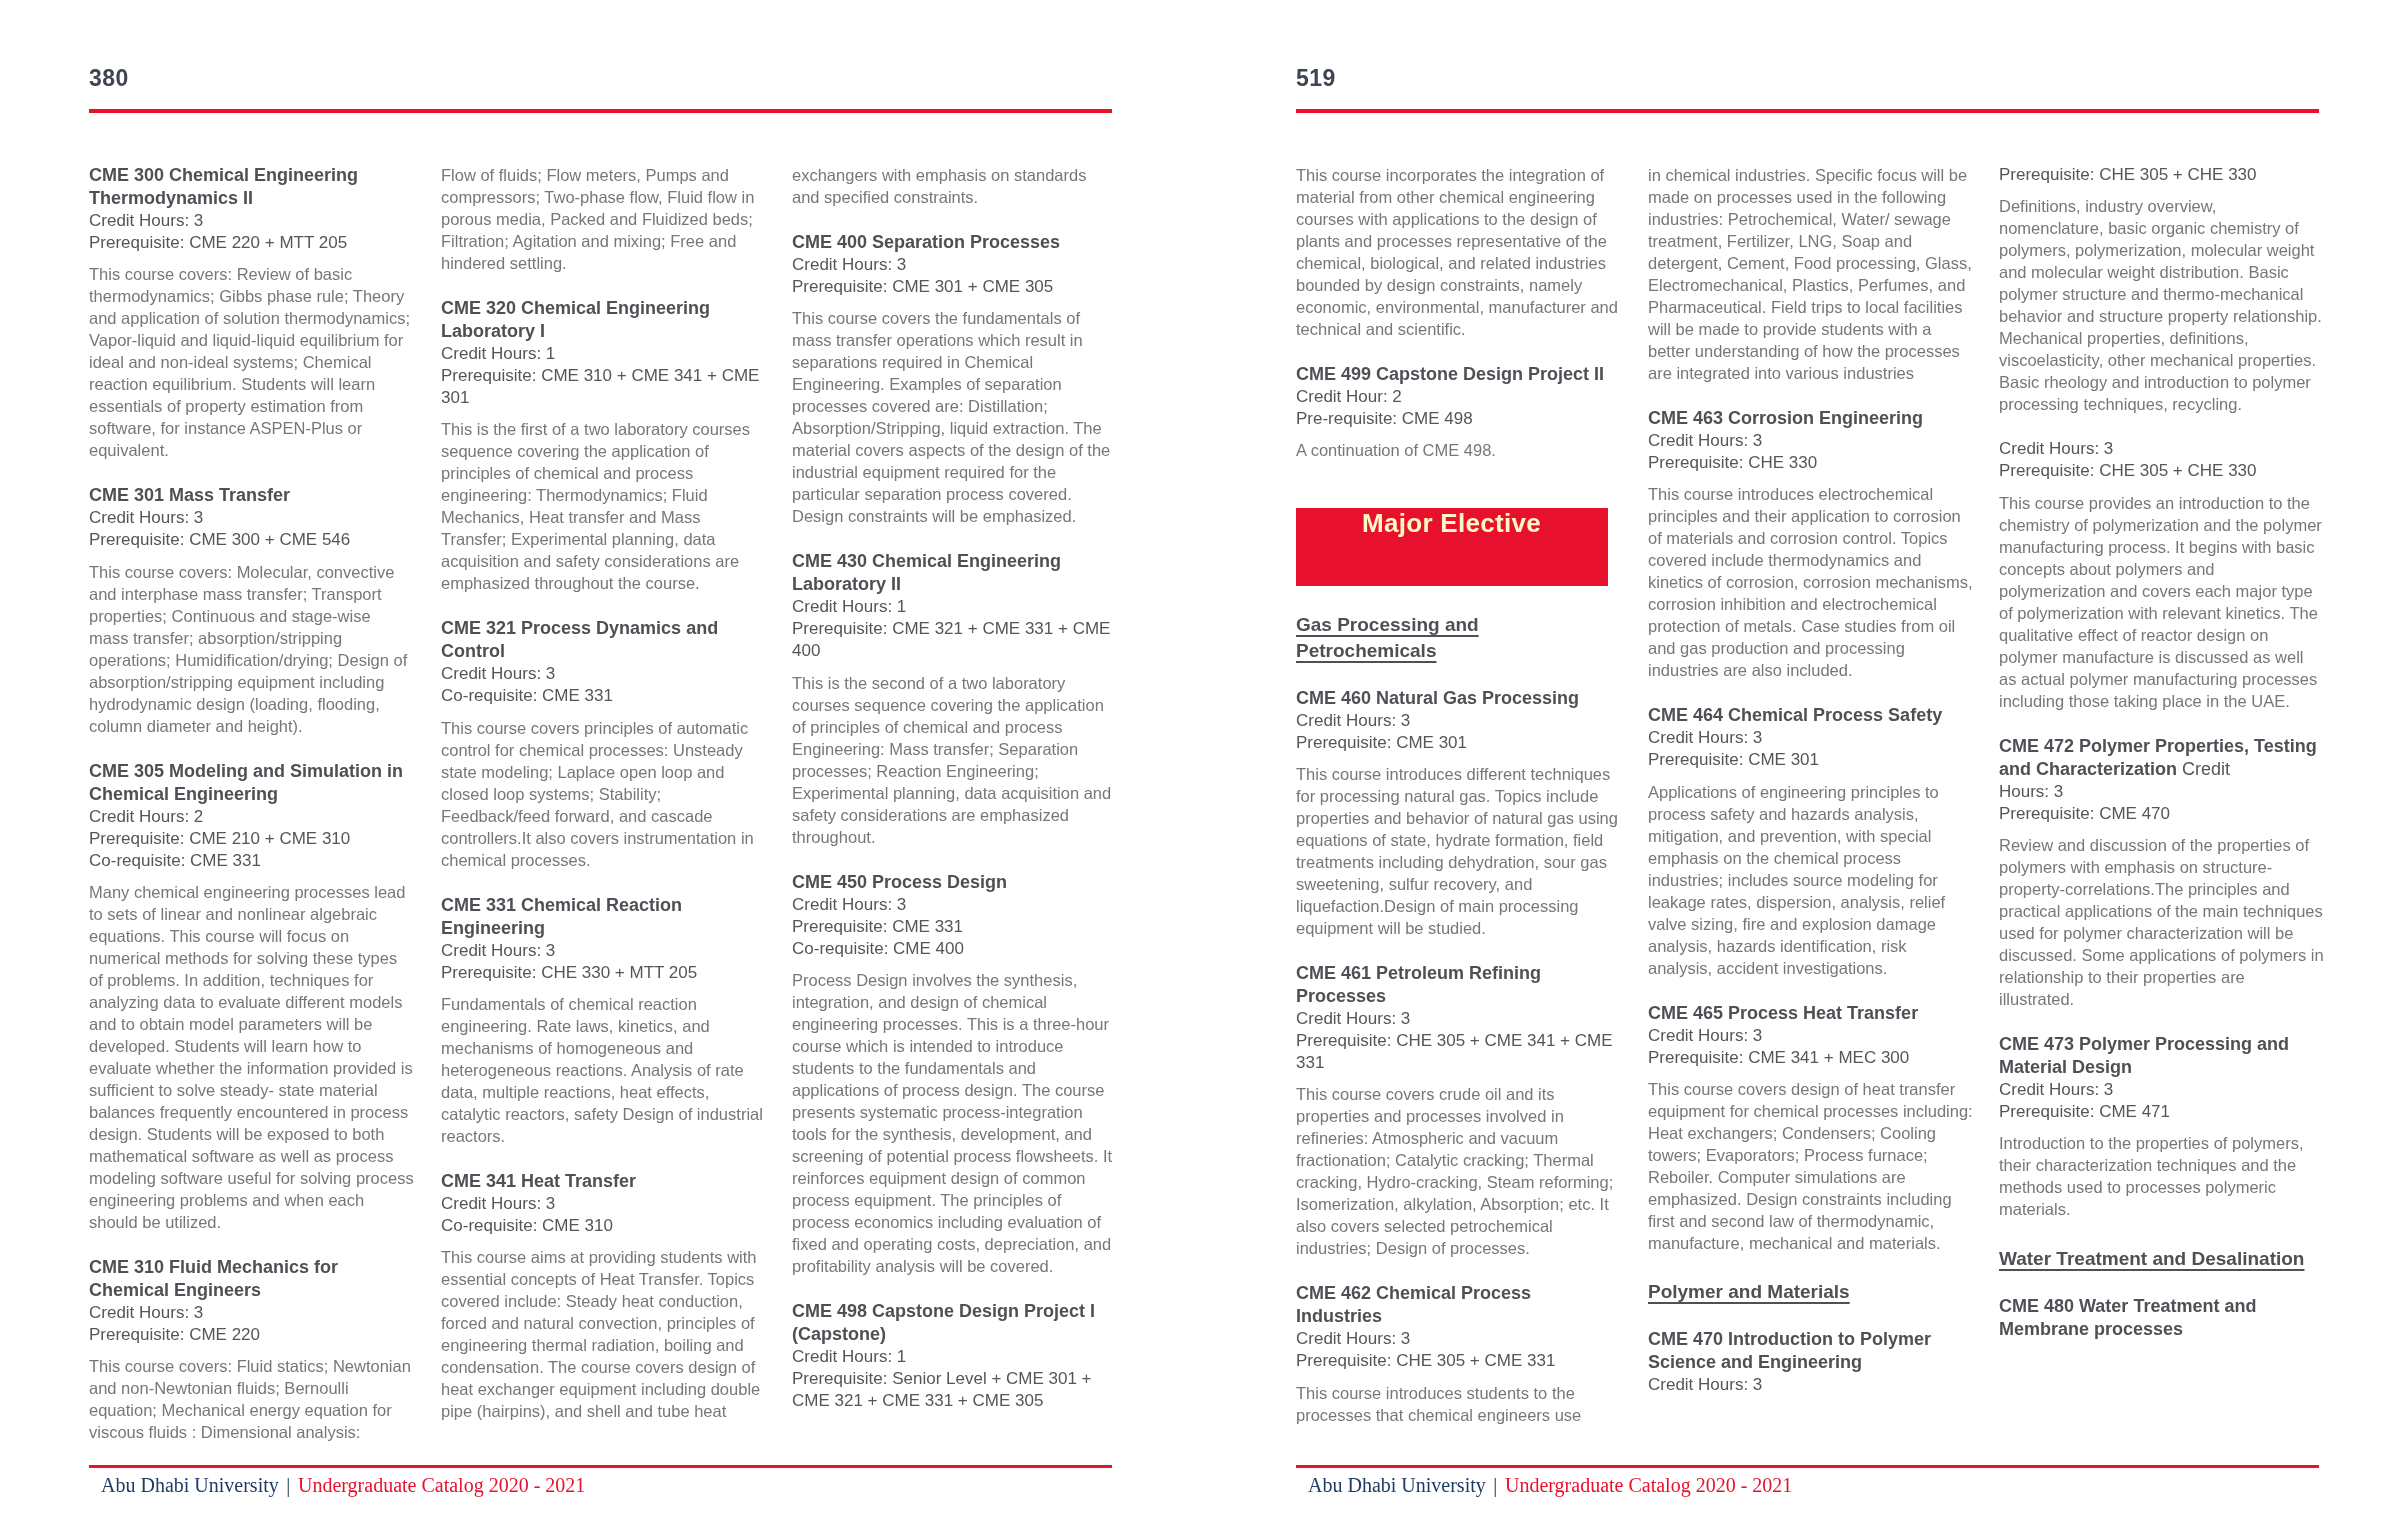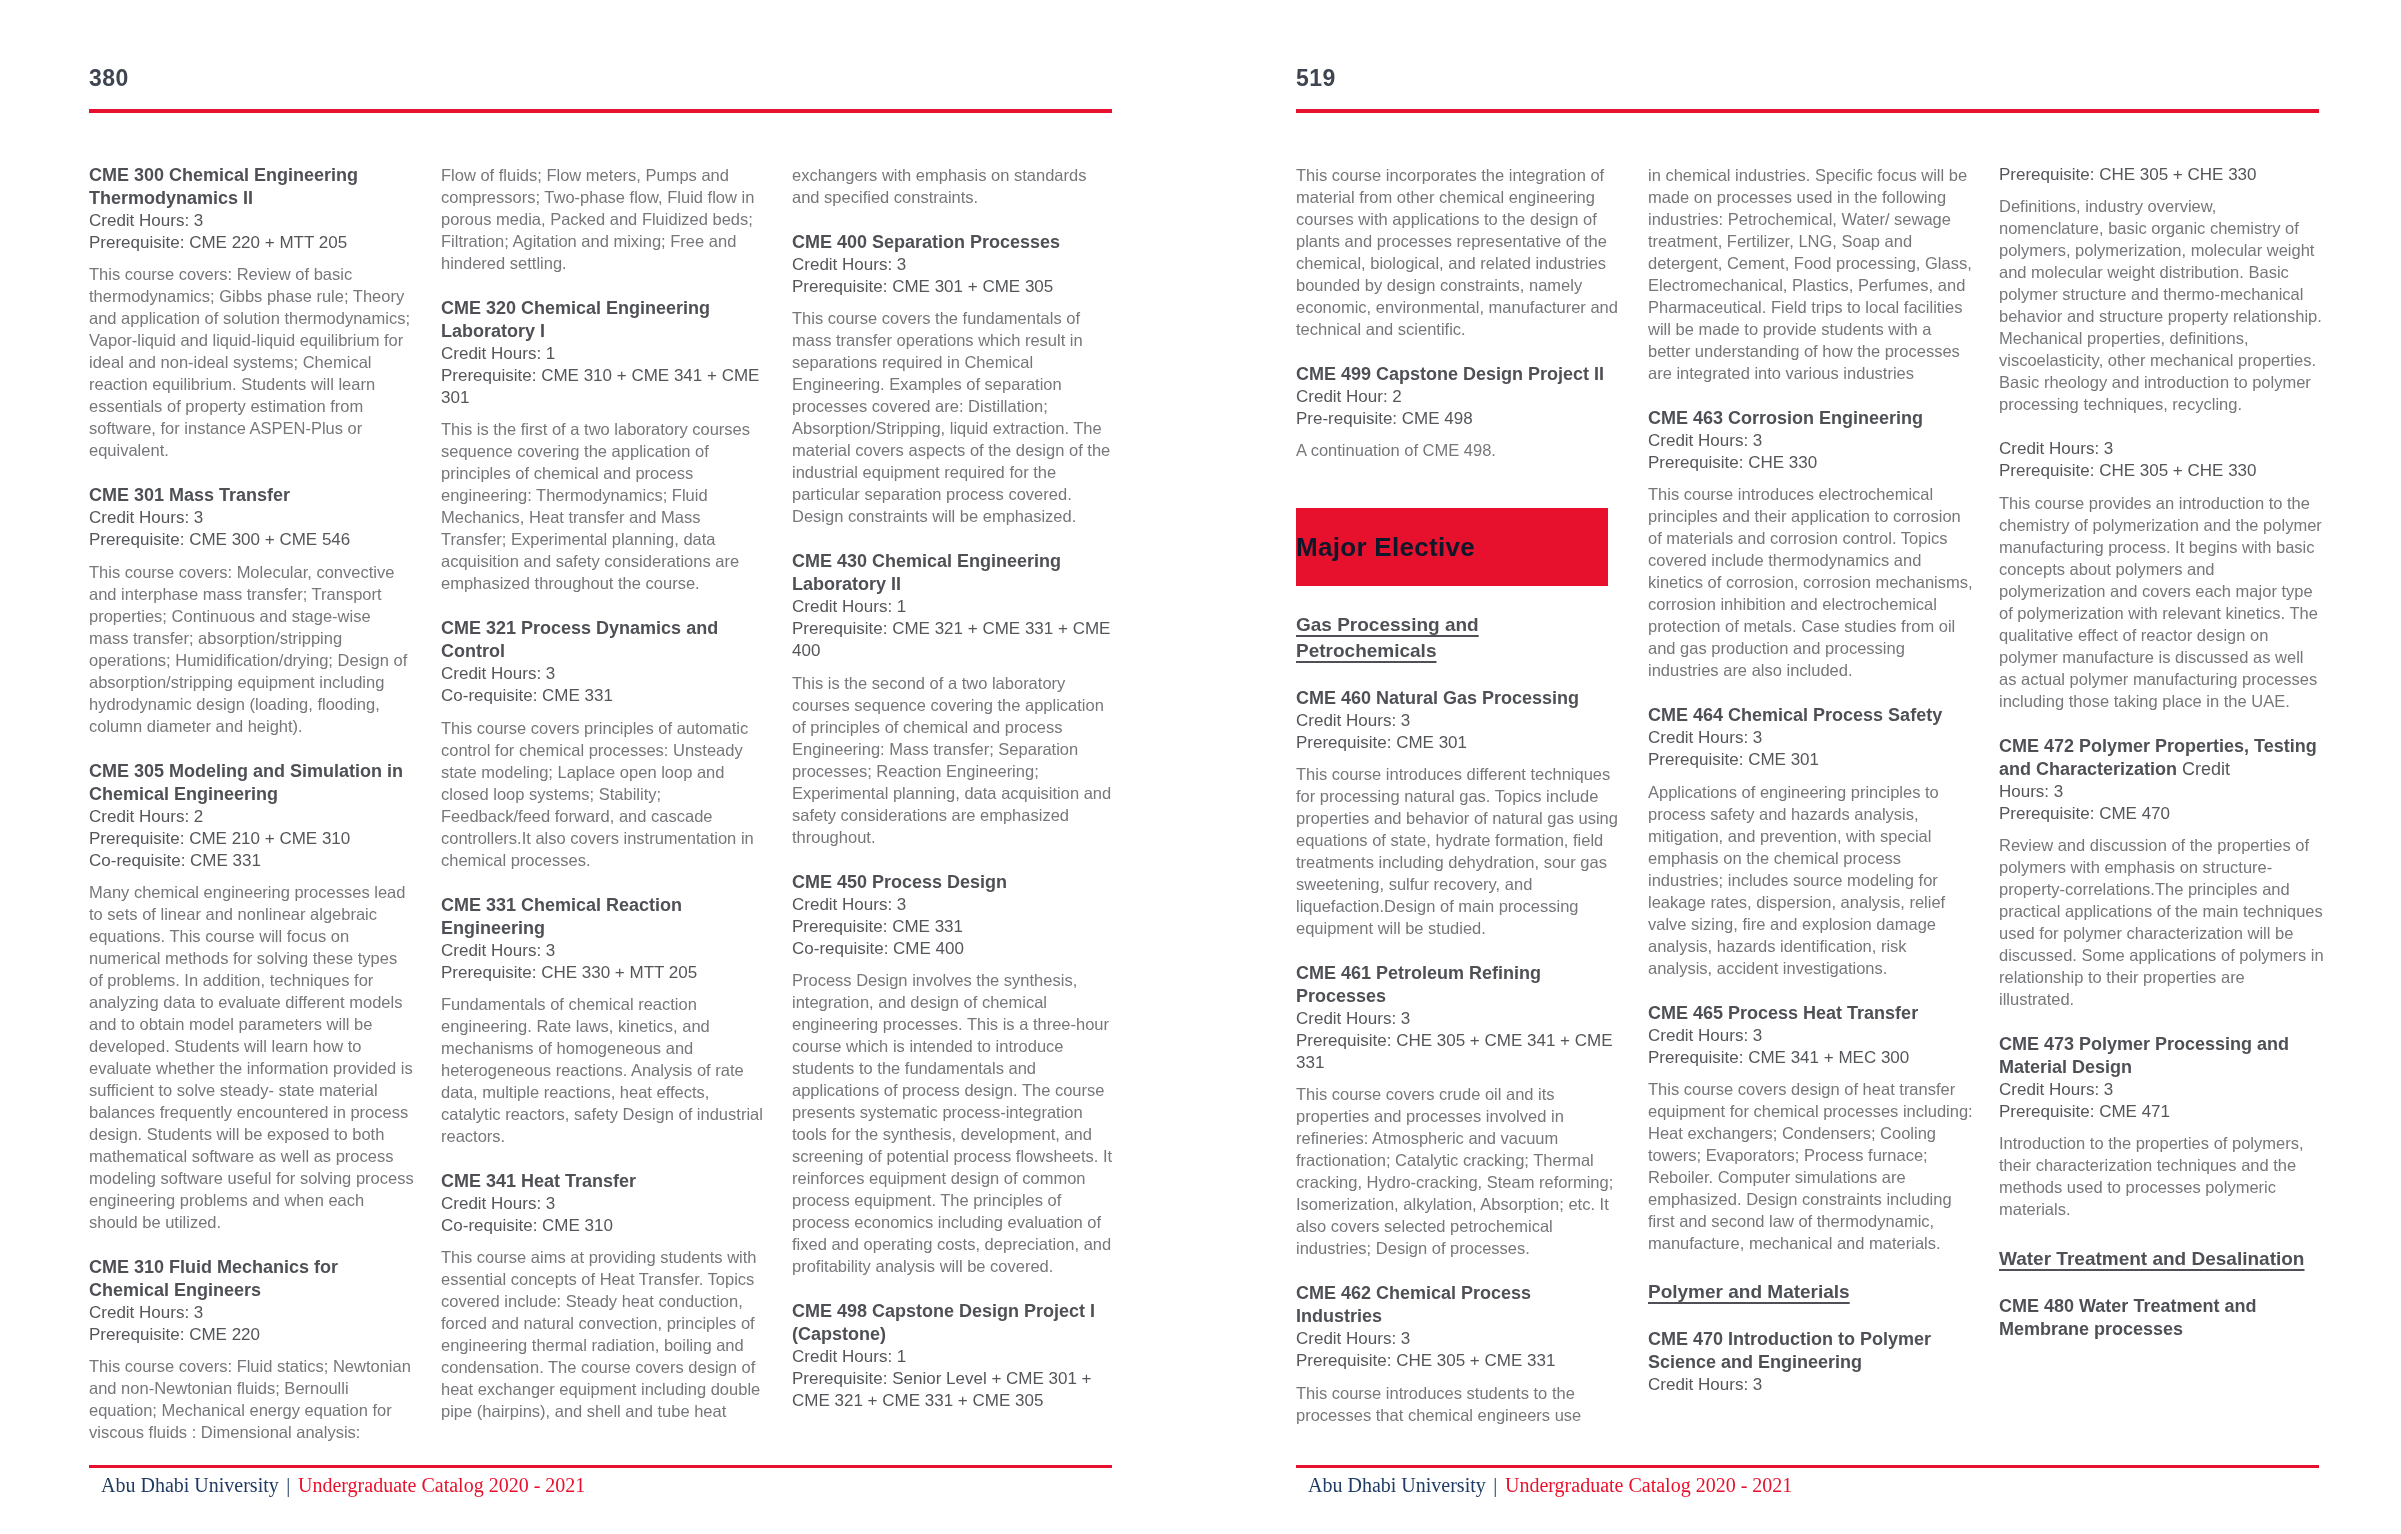--- a/index.html
+++ b/index.html
@@ -15,21 +15,21 @@
   .head-rule { position:absolute; top:81px; left:0; right:0; height:4.2px; background:var(--accent); }
   .columns { position:absolute; top:136px; left:0; right:0; bottom:93px; }
   .col { position:absolute; top:0; width:325px; }
   .col-0 { left:0; } .col-1 { left:352px; } .col-2 { left:703px; }
   .course { margin-top:23px; }
   .col > *:first-child { margin-top:0; }
   .course-title { font-size:18px; line-height:23px; font-weight:700; color:var(--head); }
   .title-suffix { font-weight:400; color:var(--meta); }
   .course-meta { font-size:17px; line-height:22px; color:var(--meta); }
   .course-desc, .body-text { font-size:16.5px; line-height:22px; color:var(--body); margin-top:9.3px; }
-  .banner { margin-top:47px; margin-bottom:25.4px; height:78px; width:312px; background:var(--accent); color:#0f172a; display:flex; align-items:center; font-size:26px; font-weight:700; letter-spacing:0.3px; }
+  .banner { margin-top:47px; margin-bottom:25.4px; height:78px; width:312px; background:var(--accent); color:#fef9c3; display:flex; align-items:flex-start; padding-left:66px; font-size:26px; font-weight:700; letter-spacing:0.3px; }
   .category { margin-top:25.4px; font-size:19px; line-height:26px; font-weight:700; color:var(--head); text-decoration:underline; text-decoration-thickness:1.7px; text-underline-offset:4.2px; }
   .foot-rule { position:absolute; left:0; right:0; top:1437px; height:2.5px; background:var(--accent); }
   .footer-text { position:absolute; left:12px; top:1446px; font-size:20px; color:var(--navy); white-space:nowrap;font-family:Liberation Serif, serif; }
   .footer-text .sep { padding:0 7.6px; color:var(--navy); }
   .footer-text .cat { color:var(--accent); }
 </style>
 </head>
 <body>
 
 <div class="spread">

